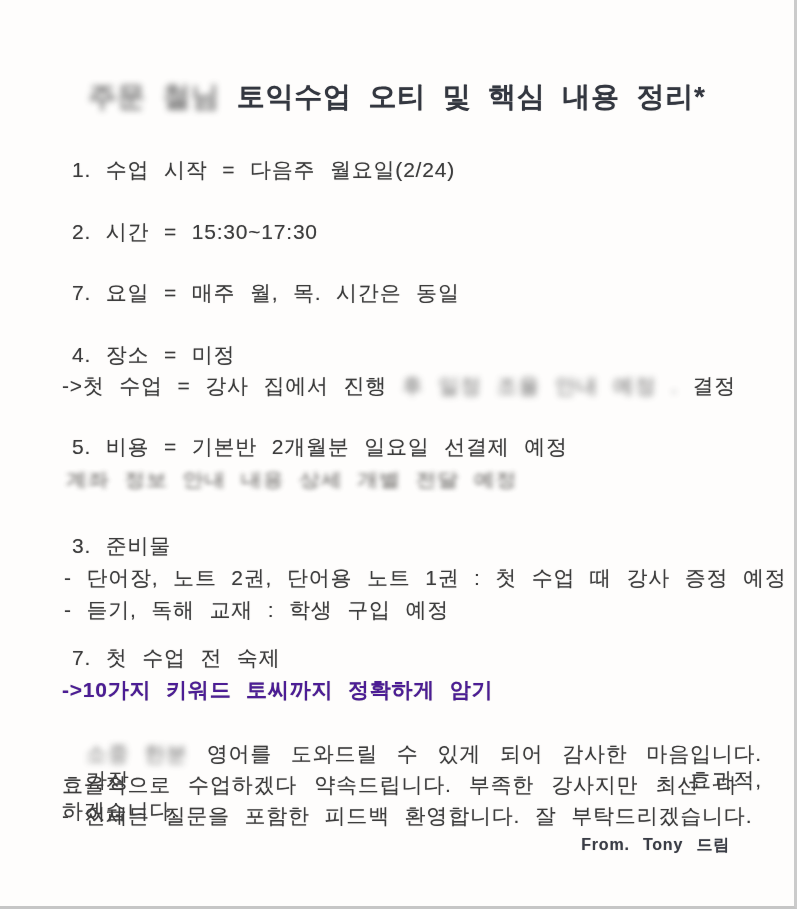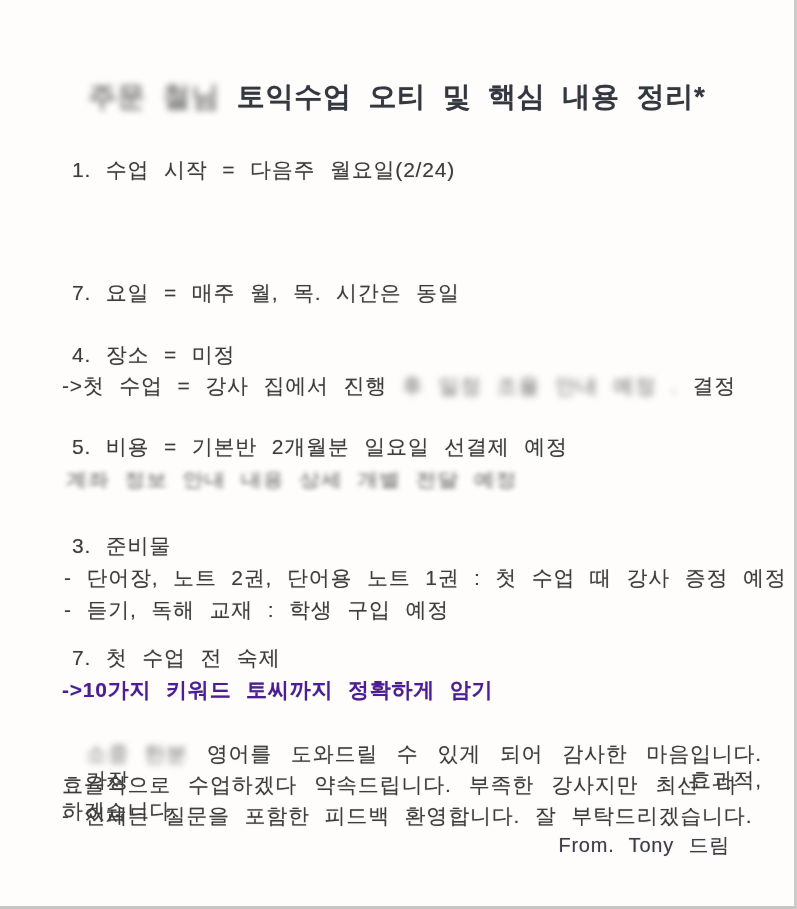--- a/index.html
+++ b/index.html
@@ -52,35 +52,37 @@
   }
   .closing-just {
     white-space: normal;
     text-align: justify;
     text-align-last: justify;
     width: 676px;
   }
   .signature {
     right: 64px;
     color: #3a3d46;
-    font-size: 20px;
+    font-size: 16px;
+    font-weight: bold;
   }
 </style>
 </head>
 <body>
 
 <div class="page">
 
   <div class="line title">
     <span class="redact">주문 철님</span>
     <span>토익수업 오티 및 핵심 내용 정리*</span>
   </div>
 
   <div class="line" style="top:157px; left:72px;">1. 수업 시작 = 다음주 월요일(2/24)</div>
 
+  <div class="line" style="top:219px; left:72px;">2. 시간 = 15:30~17:30</div>
 
   <div class="line" style="top:280px; left:72px;">7. 요일 = 매주 월, 목. 시간은 동일</div>
 
   <div class="line" style="top:342px; left:72px;">4. 장소 = 미정</div>
 
   <div class="line" style="top:373px; left:62px;">
     <span>-&gt;첫 수업 = 강사 집에서 진행</span>
     <span class="redact">후 일정 조율 안내 예정 .</span>
     <span>결정</span>
   </div>

